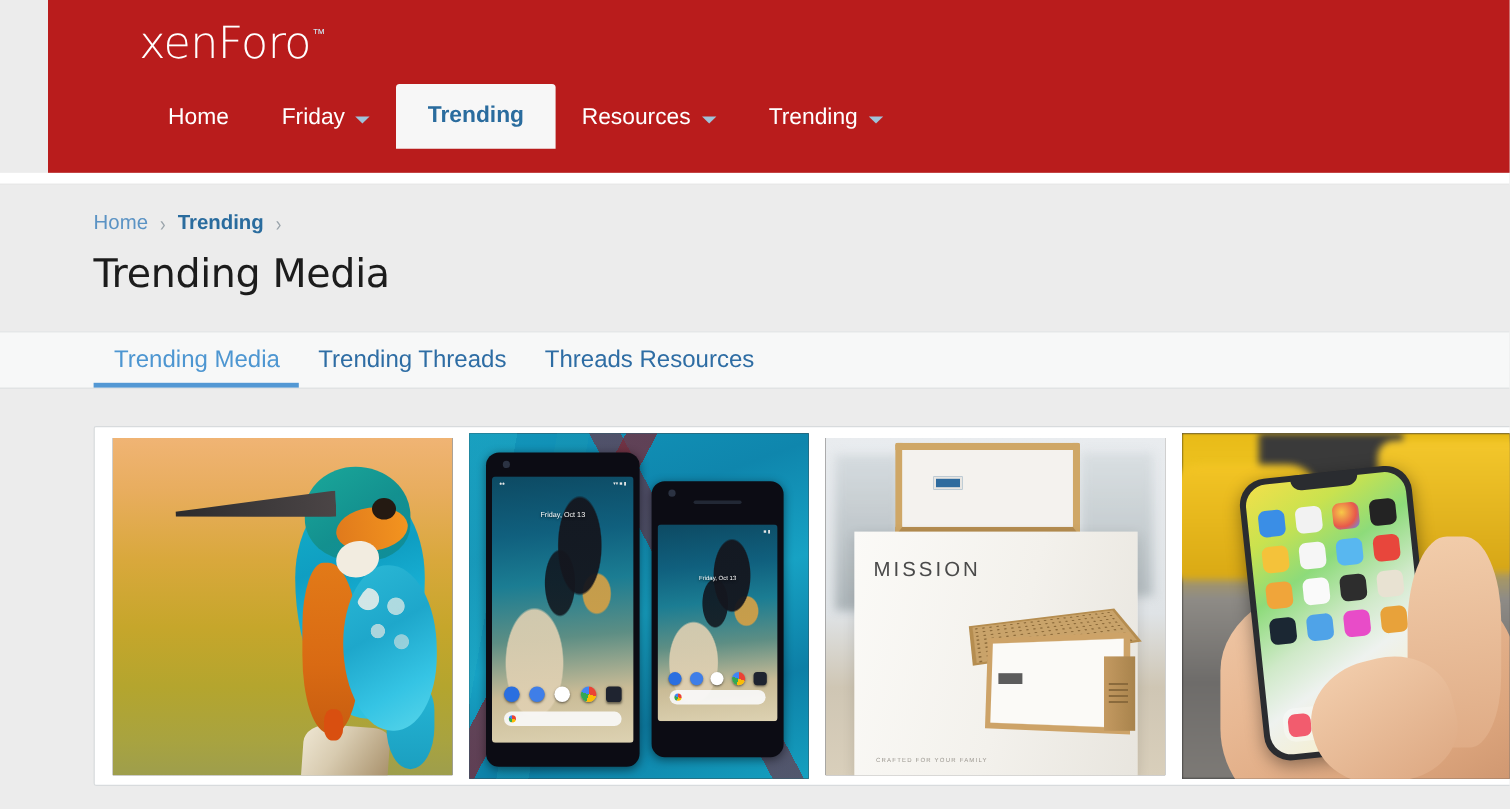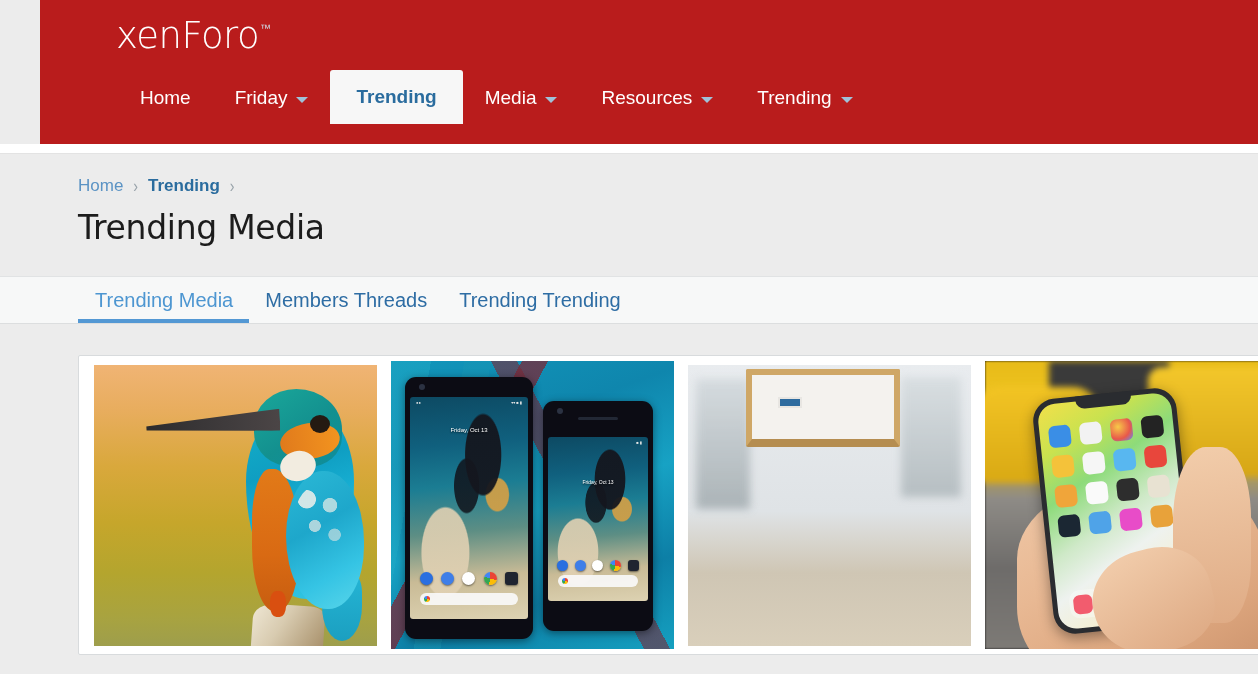--- a/index.html
+++ b/index.html
@@ -570,24 +570,20 @@
     <div class="nav-item">
       <span>Friday</span>
       <span class="caret"></span>
     </div>
 
     <div class="nav-item active">
       <span>Trending</span>
     </div>
 
 
-    <div class="nav-item">
-      <span>Media</span>
-      <span class="caret"></span>
-    </div>
 
     <div class="nav-item">
       <span>Resources</span>
       <span class="caret"></span>
     </div>
 
     <div class="nav-item">
       <span>Trending</span>
       <span class="caret"></span>
     </div>
@@ -606,24 +602,24 @@
     <span class="crumb-sep">›</span>
   </div>
 
   <h1 class="page-title">Trending Media</h1>
 
   <div class="tab-strip">
     <div class="tab active">
       <span>Trending Media</span>
     </div>
     <div class="tab">
-      <span>Members Threads</span>
+      <span>Trending Threads</span>
     </div>
     <div class="tab">
-      <span>Trending Trending</span>
+      <span>Threads Resources</span>
     </div>
   </div>
 
   <div class="media-panel">
 
     <div class="media-cell">
       <div class="thumb short">
         <div class="kf-bg"></div>
         <div class="kf-perch"></div>
         <div class="kf-body"></div>
@@ -685,20 +681,29 @@
       </div>
     </div>
 
     <div class="media-cell">
       <div class="thumb short">
         <div class="ms-bg"></div>
         <div class="ms-blur-l"></div>
         <div class="ms-blur-r"></div>
         <div class="ms-top-unit">
           <div class="ms-top-led"></div>
+        </div>
+        <div class="ms-carton">
+          <div class="ms-brand">MISSION</div>
+          <div class="ms-grille"></div>
+          <div class="ms-speaker"></div>
+          <div class="ms-side"></div>
+          <div class="ms-vent"></div>
+          <div class="ms-label"></div>
+          <div class="ms-tagline">CRAFTED FOR YOUR FAMILY</div>
         </div>
       </div>
     </div>
 
     <div class="media-cell">
       <div class="thumb tall">
         <div class="ip-bg"></div>
         <div class="ip-taxi-top"></div>
         <div class="ip-taxi-l"></div>
         <div class="ip-taxi-r"></div>

